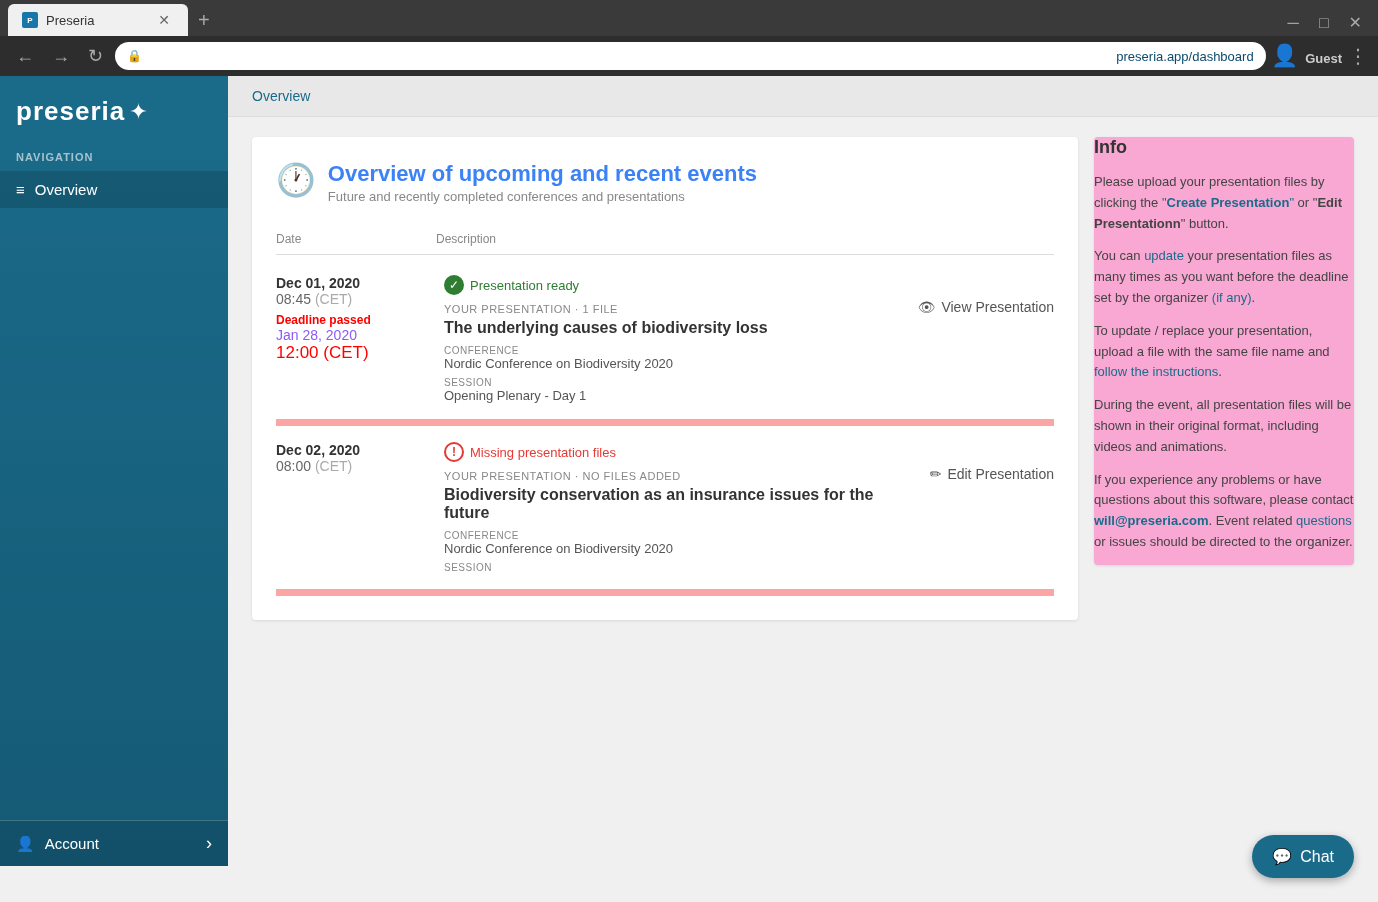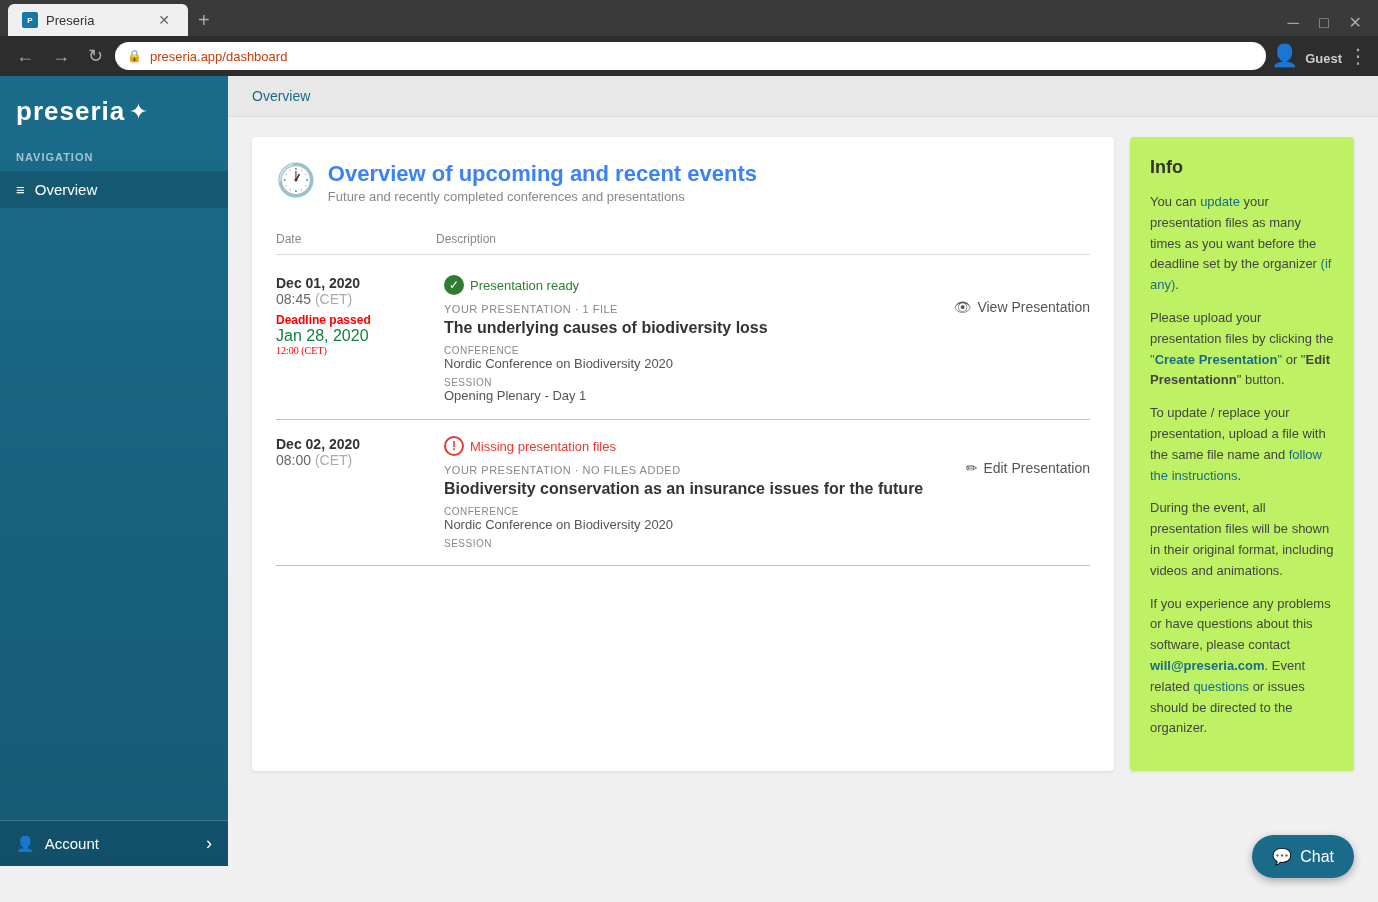--- a/index.html
+++ b/index.html
@@ -66,21 +66,21 @@
       border-radius: 20px;
       height: 28px;
       display: flex;
       align-items: center;
       padding: 0 12px;
       gap: 8px;
       font-size: 13px;
       color: #333;
     }
     .lock-icon { color: #666; font-size: 12px; }
-    .address-text { flex: 1; color: #c2410c; }
+    .address-text { flex: 1; color: #0c4a6e; text-align: right; }
     .profile-btn {
       color: #aaa;
       font-size: 22px;
       background: none;
       border: none;
       cursor: pointer;
       font-weight: bold;
     }
     .menu-btn {
       color: #aaa;
@@ -211,32 +211,32 @@
       border-bottom: 1px solid #ddd;
       margin-bottom: 4px;
     }
     .table-header-cell {
       font-size: 12px;
       color: #888;
       font-weight: normal;
     }
 
     .event-row {
-      border-bottom: 1px solid #fca5a5;
+      border-bottom: 7px solid #fca5a5;
       padding: 16px 0;
       display: grid;
       grid-template-columns: 160px 1fr auto;
       gap: 8px;
     }
     .event-date { font-size: 13px; color: #333; }
     .event-date-main { font-weight: bold; font-size: 14px; }
     .event-time { color: #666; font-size: 14px; }
     .deadline-label { color: red; font-weight: bold; font-size: 12px; margin-top: 6px; }
-    .deadline-date { color: #15803d; font-size: 16px; }
-    .deadline-time { color: red; font-size: 10px; font-family: Liberation Serif, serif; }
+    .deadline-date { color: #8b5cf6; font-size: 14px; }
+    .deadline-time { color: red; font-size: 17px; }
 
     .event-info {}
     .status-badge {
       display: flex;
       align-items: center;
       gap: 6px;
       margin-bottom: 8px;
       font-size: 13px;
     }
     .status-ready { color: #2e7d32; }
@@ -295,25 +295,24 @@
       gap: 6px;
       color: #555;
       font-size: 14px;
       cursor: pointer;
       background: none;
       border: none;
     }
 
     
     .info-panel {
-      width: 224px;
-      background: #bef264;
+      width: 260px;
+      background: #f9a8d4;
       border-radius: 4px;
       box-shadow: 0 1px 3px rgba(0,0,0,0.1);
-      padding: 20px;
       flex-shrink: 0;
       align-self: flex-start;
     }
     .info-title {
       font-size: 18px;
       font-weight: bold;
       color: #333;
       margin-bottom: 14px;
     }
     .info-text {
@@ -481,24 +480,24 @@
               <span>Edit Presentation</span>
             </button>
           </div>
         </div>
 
       </div>
 
       <div class="info-panel">
         <div class="info-title">Info</div>
         <div class="info-text">
+          Please upload your presentation files by clicking the <span class="info-link">"</span><span class="info-bold info-link">Create Presentation</span><span class="info-link">"</span> or "<span class="info-bold">Edit Presentationn</span>" button.
+        </div>
+        <div class="info-text">
           You can <span class="info-link">update</span> your presentation files as many times as you want before the deadline set by the organizer <span class="info-link">(if any)</span>.
-        </div>
-        <div class="info-text">
-          Please upload your presentation files by clicking the <span class="info-link">"</span><span class="info-bold info-link">Create Presentation</span><span class="info-link">"</span> or "<span class="info-bold">Edit Presentationn</span>" button.
         </div>
         <div class="info-text">
           To update / replace your presentation, upload a file with the same file name and <span class="info-link">follow the instructions</span>.
         </div>
         <div class="info-text">
           During the event, all presentation files will be shown in their original format, including videos and animations.
         </div>
         <div class="info-text">
           If you experience any problems or have questions about this software, please contact <span class="info-email">will@preseria.com</span>. Event related <span class="info-link">questions</span> or issues should be directed to the organizer.
         </div>

